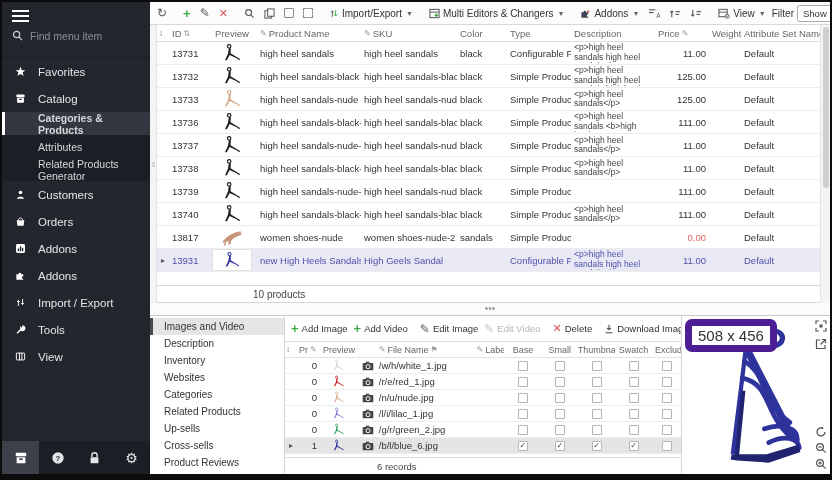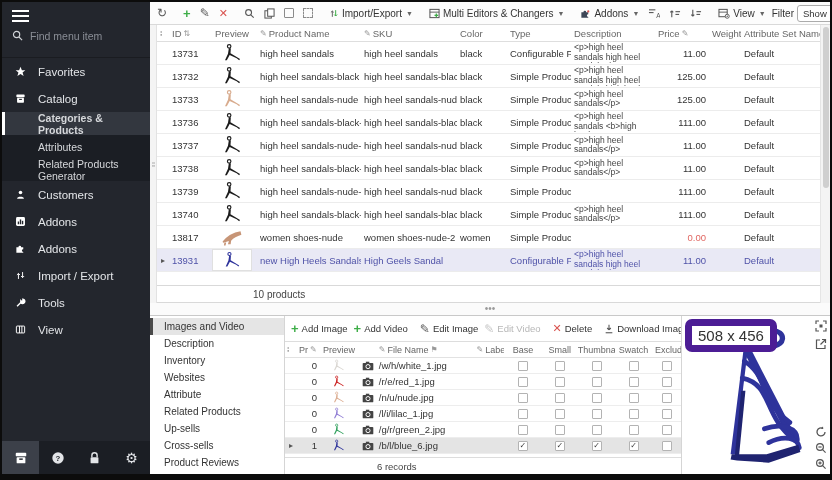--- a/index.html
+++ b/index.html
@@ -150,20 +150,29 @@
             <svg width="13" height="13" viewBox="0 0 16 16">
               <circle cx="8" cy="5" r="2.6" fill="#fff"></circle>
               <path d="M3 14 C3 10.5 13 10.5 13 14 Z" fill="#fff"></path>
             </svg>
           </span>
       <span>Customers</span>
     </div>
     <div class="sb-item">
       <span class="ic">
             <svg width="13" height="13" viewBox="0 0 16 16">
+              <path d="M5 6 C5 2 11 2 11 6" fill="none" stroke="#fff" stroke-width="1.4"></path>
+              <path d="M2.5 6 H13.5 L12.5 14 H3.5 Z" fill="#fff"></path>
+            </svg>
+          </span>
+      <span>Orders</span>
+    </div>
+    <div class="sb-item">
+      <span class="ic">
+            <svg width="13" height="13" viewBox="0 0 16 16">
               <rect x="1.5" y="1.5" width="13" height="13" rx="2" fill="#fff"></rect>
               <rect x="4" y="8" width="2" height="4" fill="#23262d"></rect>
               <rect x="7" y="5" width="2" height="7" fill="#23262d"></rect>
               <rect x="10" y="7" width="2" height="5" fill="#23262d"></rect>
             </svg>
           </span>
       <span>Addons</span>
     </div>
     <div class="sb-item">
       <span class="ic">
@@ -520,21 +529,21 @@
                 <div class="pc c0"></div>
                 <div class="pc c1">13817</div>
                 <div class="pc c2">
                   <svg width="22" height="17" viewBox="0 0 24 19">
                     <path d="M1.5 14 Q9 4.5 21.5 2.5 L22.5 6.5 Q15 9 11 13 L10.5 17 H7.5 L8.5 13.5 Q5 15 2 15.5 Z" fill="#c79577"></path>
                     <path d="M3.5 15 L5.5 15 L4.8 18.5 H3 Z" fill="#c79577"></path>
                   </svg>
                 </div>
                 <div class="pc c3">women shoes-nude</div>
                 <div class="pc c4">women shoes-nude-2</div>
-                <div class="pc c5">women</div>
+                <div class="pc c5">sandals</div>
                 <div class="pc c6">Simple Product</div>
                 <div class="pc c7 desc"></div>
                 <div class="pc c8 price-alert">0.00</div>
                 <div class="pc c9"></div>
                 <div class="pc c10">Default</div>
               </div>
               <div class="pr-row selected">
                 <div class="pc c0">▸</div>
                 <div class="pc c1">13931</div>
                 <div class="pc c2">
@@ -566,21 +575,21 @@
     </div>
 
     <div class="h-split">•••</div>
 
     <div class="bottom">
       <div class="tabs">
             <div class="tab active">Images and Video</div>
             <div class="tab">Description</div>
             <div class="tab">Inventory</div>
             <div class="tab">Websites</div>
-            <div class="tab">Attribute</div>
+            <div class="tab">Categories</div>
             <div class="tab">Related Products</div>
             <div class="tab">Up-sells</div>
             <div class="tab">Cross-sells</div>
             <div class="tab">Product Reviews</div>
           </div>
 
       <div class="img-panel">
         <div class="img-toolbar">
           <span class="tbtn">
                 <span class="ti plus">+</span>

